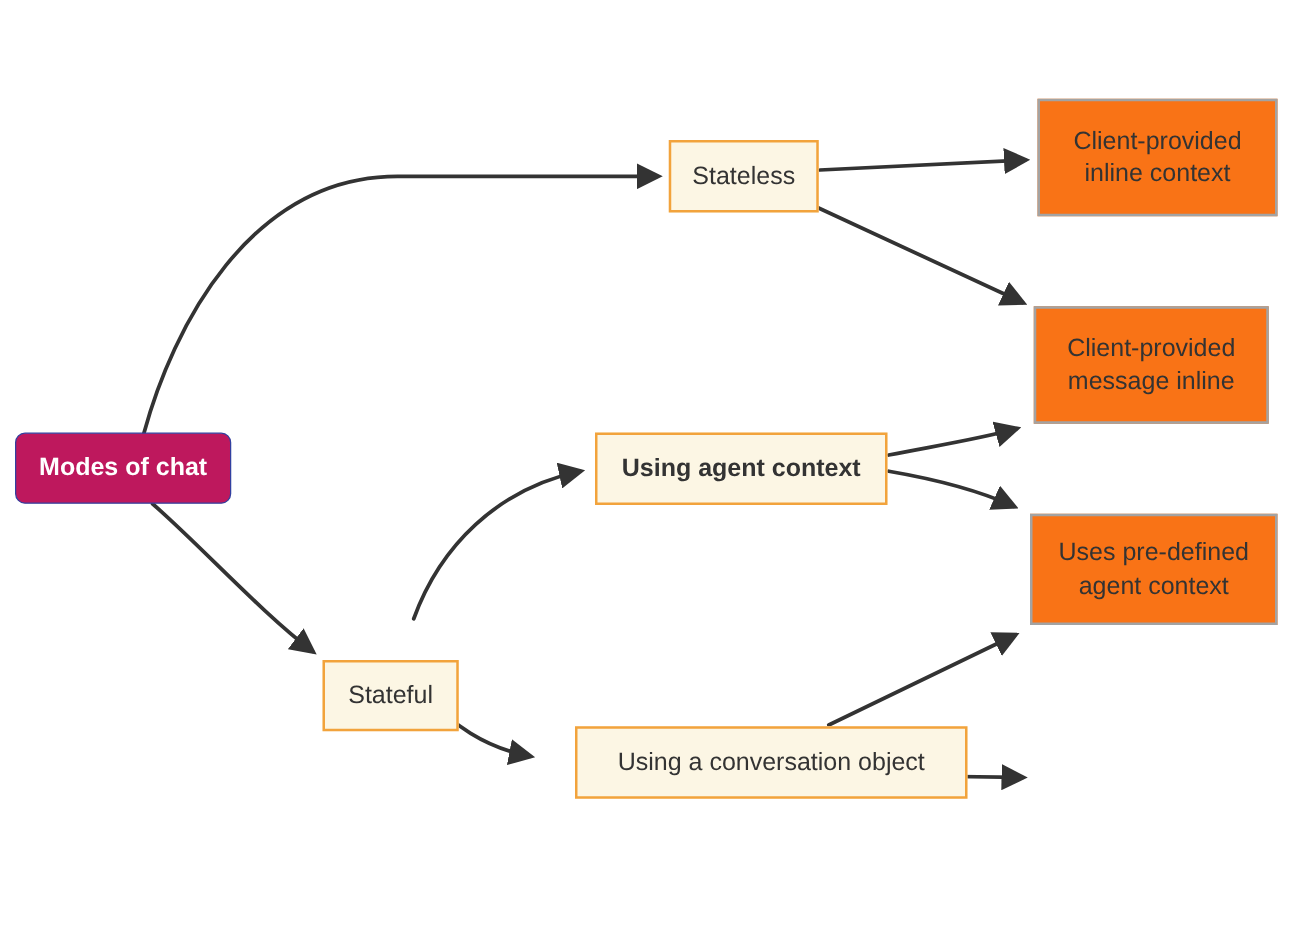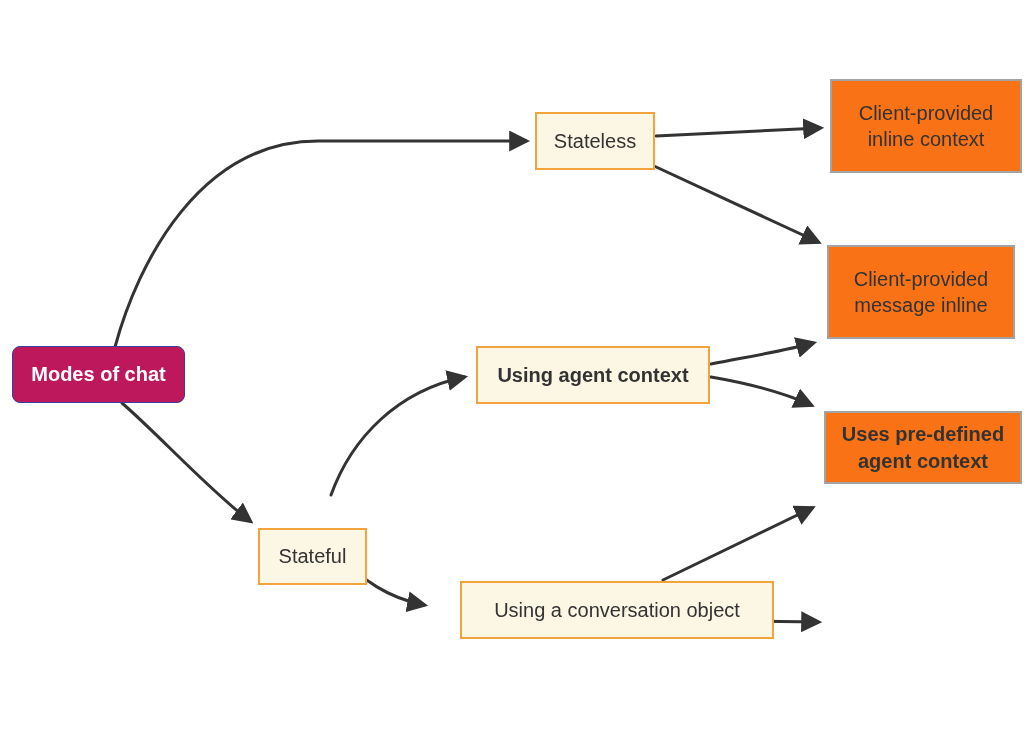--- a/index.html
+++ b/index.html
@@ -55,16 +55,16 @@
   <div class="node node-branch" style="left:258px; top:496px; width:109px; height:57px;margin-top:32px;">Stateful</div>
 
   <div class="node node-branch" style="left:476px; top:346px; width:234px; height:58px;font-weight:bold;">Using agent context</div>
 
   <div class="node node-branch" style="left:460px; top:581px; width:314px; height:58px;">Using a conversation object</div>
 
   <div class="node node-leaf" style="left:830px; top:79px; width:192px; height:94px;">Client-provided inline context</div>
 
   <div class="node node-leaf" style="left:827px; top:245px; width:188px; height:94px;">Client-provided message inline</div>
 
-  <div class="node node-leaf" style="left:824px; top:411px; width:198px; height:73px;font-weight:bold;">Uses pre-defined agent context</div>
+  <div class="node node-leaf" style="left:824px; top:411px; width:198px; height:89px;">Uses pre-defined agent context</div>
 
 
 </div>
 
 </body></html>

